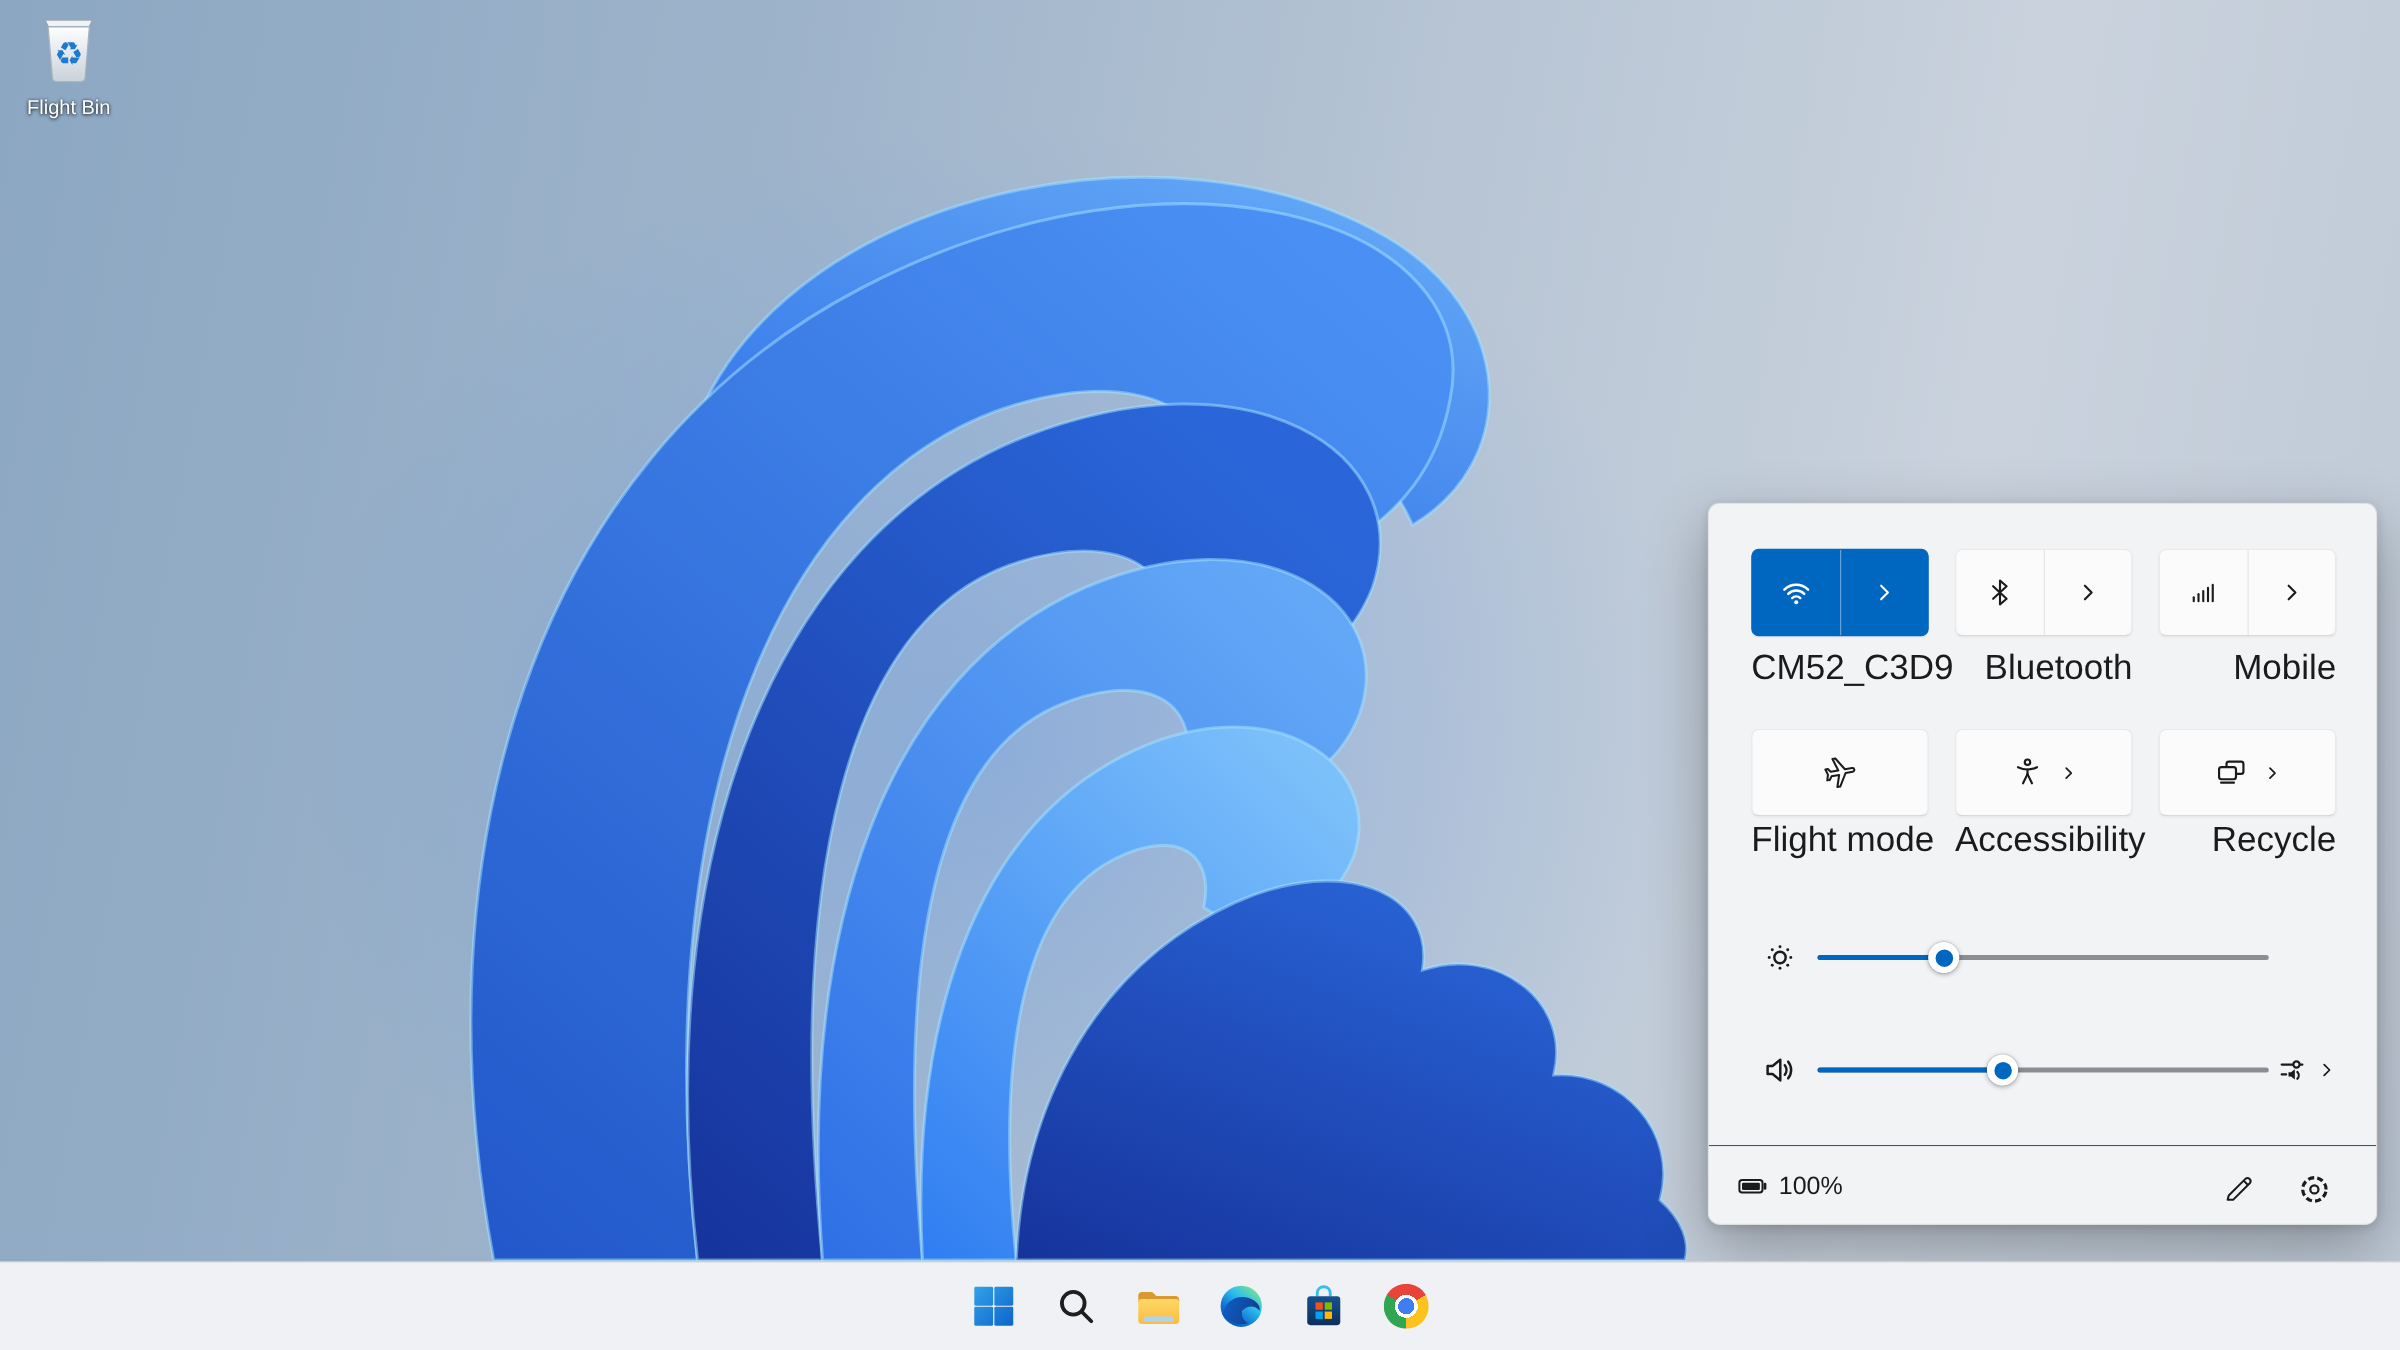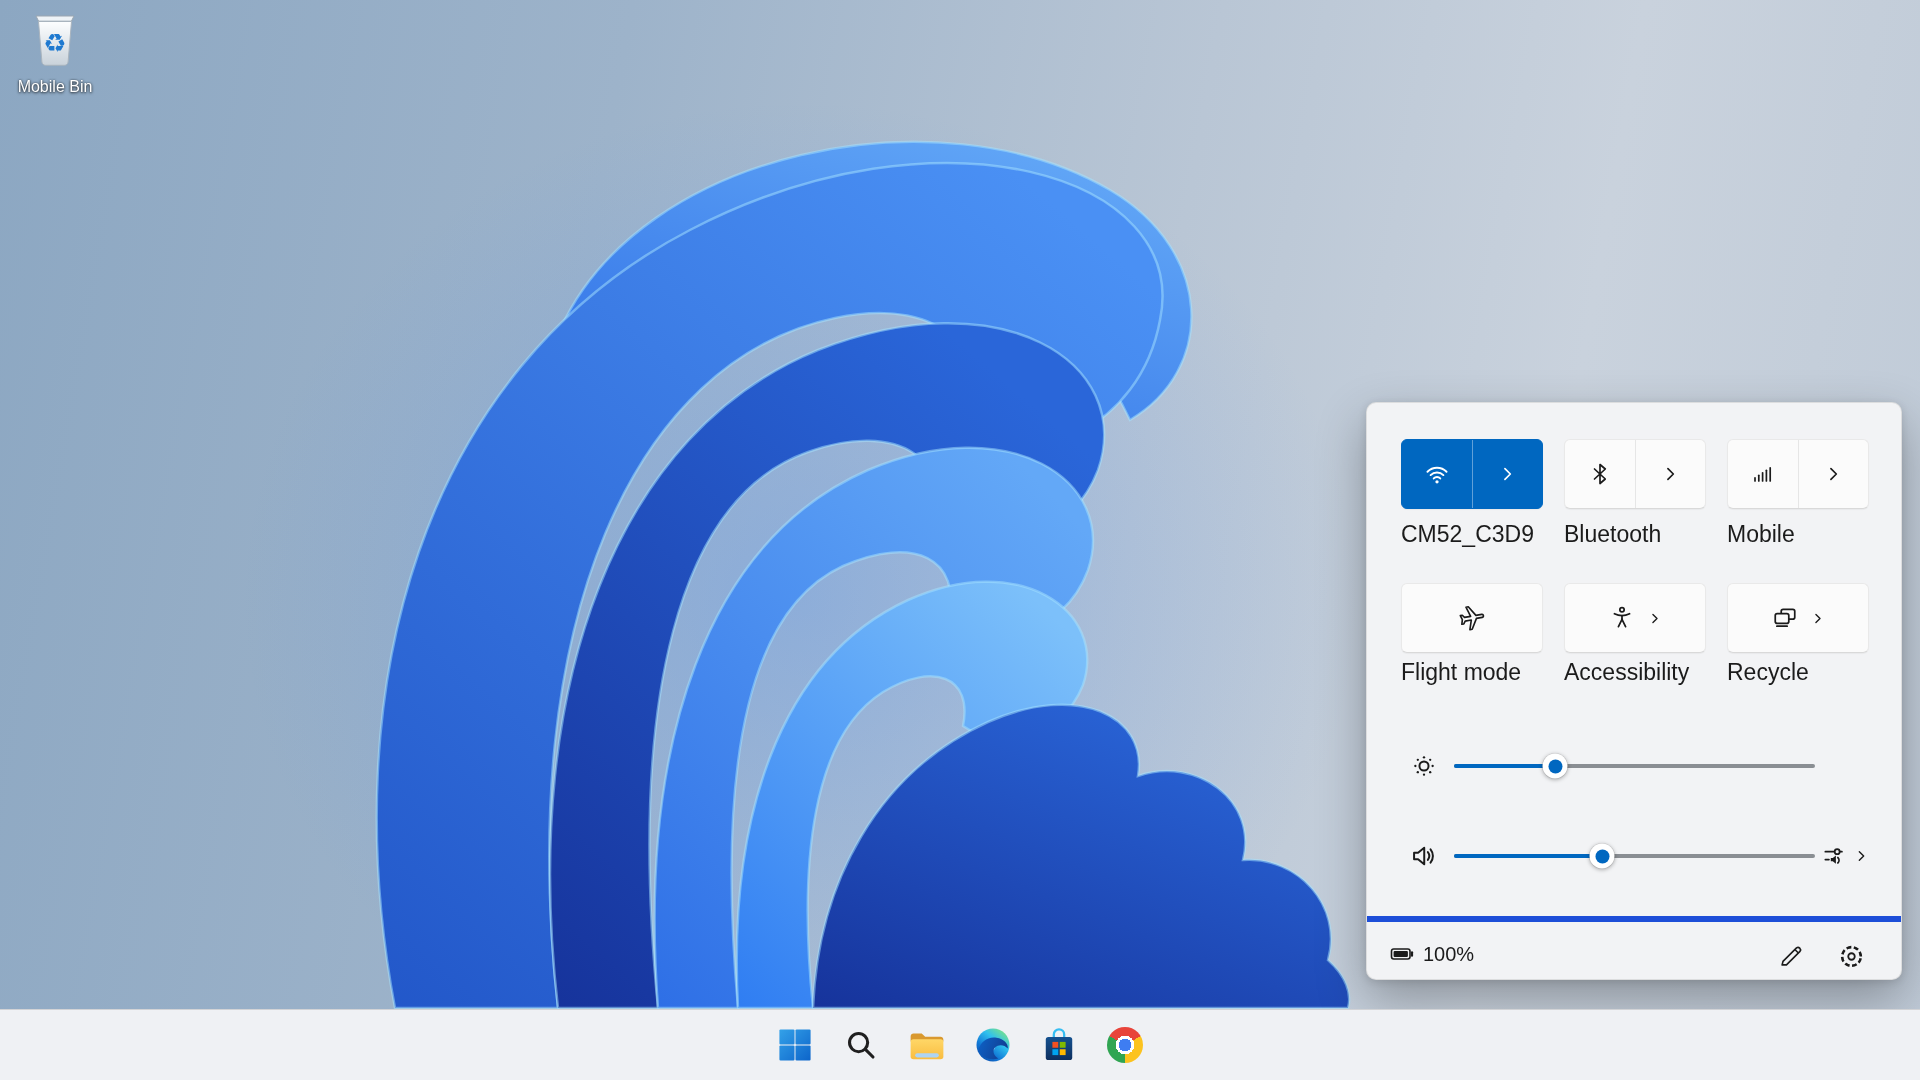--- a/index.html
+++ b/index.html
@@ -22,39 +22,39 @@
   .tile{position:absolute;width:142px;height:70px;border-radius:6px;background:#fbfbfb;
     border:1px solid #e9e9e9;border-bottom-color:#d9d9d9;box-sizing:border-box;
     display:flex;align-items:stretch;overflow:hidden;box-shadow:0 1px 1px rgba(0,0,0,.04);}
   .tile.active{background:#0067c0;border-color:#0067c0;}
   .tile .half{flex:1;display:flex;align-items:center;justify-content:center;
     background:transparent;border:0;padding:0;margin:0;}
   .tile .vdiv{width:1px;background:#e6e6e6;}
   .tile.active .vdiv{background:rgba(255,255,255,.38);}
   .tile.single{justify-content:center;align-items:center;display:flex;gap:12px;cursor:default;}
   button{font:inherit;background:none;border:0;padding:0;margin:0;color:inherit;}
-  .tile-label{position:absolute;width:142px;height:26px;font-size:23px;line-height:26px;
-    color:#1b1b1b;text-align:left;white-space:nowrap;}
+  .tile-label{position:absolute;width:142px;height:26px;font-size:28px;line-height:26px;
+    color:#1b1b1b;text-align:right;white-space:nowrap;}
   .r1{top:36px;} .r1l{top:118px;} .r2{top:180px;} .r2l{top:256px;}
   .c1{left:34px;} .c2{left:197px;} .c3{left:360px;}
 
   .slider-row{position:absolute;left:0;width:536px;height:40px;}
   .row-bright{top:343px;} .row-vol{top:433px;}
   .slider-row .s-icon{position:absolute;left:43px;top:6px;}
   .slider{position:absolute;left:87px;top:0;width:361px;height:40px;}
   .slider-track{position:absolute;left:0;right:0;top:18px;height:4px;background:#8a8e93;border-radius:2px;}
   .slider-fill{position:absolute;left:0;top:18px;height:4px;width:var(--val,50%);background:#0067c0;border-radius:2px;}
   .slider-thumb{position:absolute;left:var(--val,50%);top:20px;transform:translate(-50%,-50%);
     width:25px;height:25px;border-radius:50%;background:#fff;
     box-shadow:0 1px 4px rgba(0,0,0,.35),0 0 0 .5px rgba(0,0,0,.10);}
   .slider-thumb::after{content:"";position:absolute;inset:5.5px;border-radius:50%;background:#0067c0;}
   .output-btn{position:absolute;left:456px;top:3px;width:60px;height:34px;
     display:flex;align-items:center;gap:4px;}
 
-  .qs-footer{position:absolute;left:0;right:0;top:513px;height:64px;border-top:6px solid #1d4ed8;
+  .qs-footer{position:absolute;left:0;right:0;top:513px;height:64px;border-top:1px solid #1d4ed8;
     border-radius:0 0 10px 10px;padding-left:28px;}
   .battery-status{position:absolute;left:20px;top:0;height:64px;display:flex;align-items:center;gap:6px;}
   .battery-status .txt{font-size:20px;color:#1b1b1b;}
   .qs-iconbtn{position:absolute;top:14px;width:40px;height:40px;display:flex;
     align-items:center;justify-content:center;border-radius:5px;}
   .edit-btn{left:404px;} .settings-btn{left:464px;}
 
   
   .taskbar{position:absolute;left:0;right:0;bottom:0;height:70px;background:#eff1f4;
     border-top:1px solid rgba(0,0,0,.12);}
@@ -109,21 +109,21 @@
       <defs>
         <linearGradient id="binG" x1="0" y1="0" x2="0" y2="1">
           <stop offset="0" stop-color="#fdfeff"></stop>
             <stop offset="1" stop-color="#c9d2da"></stop>
         </linearGradient>
       </defs>
       <path d="M7 6 h38 l-2.6 5.2 H9.6 Z" fill="#eef3f7" stroke="#9aa6b1" stroke-width="1"></path>
       <path d="M9.5 11.5 h33 l-3.4 40.5 c-.15 1.9 -1.7 3.3 -3.6 3.3 H16.5 c-1.9 0 -3.45 -1.4 -3.6 -3.3 Z" fill="url(#binG)" stroke="#a9b4be" stroke-width="1"></path>
       <text x="26" y="42" font-size="26" fill="#1e79d0" text-anchor="middle" font-family="'DejaVu Sans',sans-serif">♻</text>
     </svg>
-    <div class="lbl">Mobile Bin</div>
+    <div class="lbl">Flight Bin</div>
   </div>
 
   <div class="qs-panel">
 
     <div class="tile active r1 c1">
       <button class="half">
         <svg width="26" height="26" viewBox="0 0 24 24" fill="none" stroke="#ffffff" stroke-width="1.8" stroke-linecap="round">
           <path d="M3.2 9.9a12.4 12.4 0 0 1 17.6 0"></path>
           <path d="M6.1 13a8.3 8.3 0 0 1 11.8 0"></path>
           <path d="M9 16.1a4.2 4.2 0 0 1 6 0"></path>

